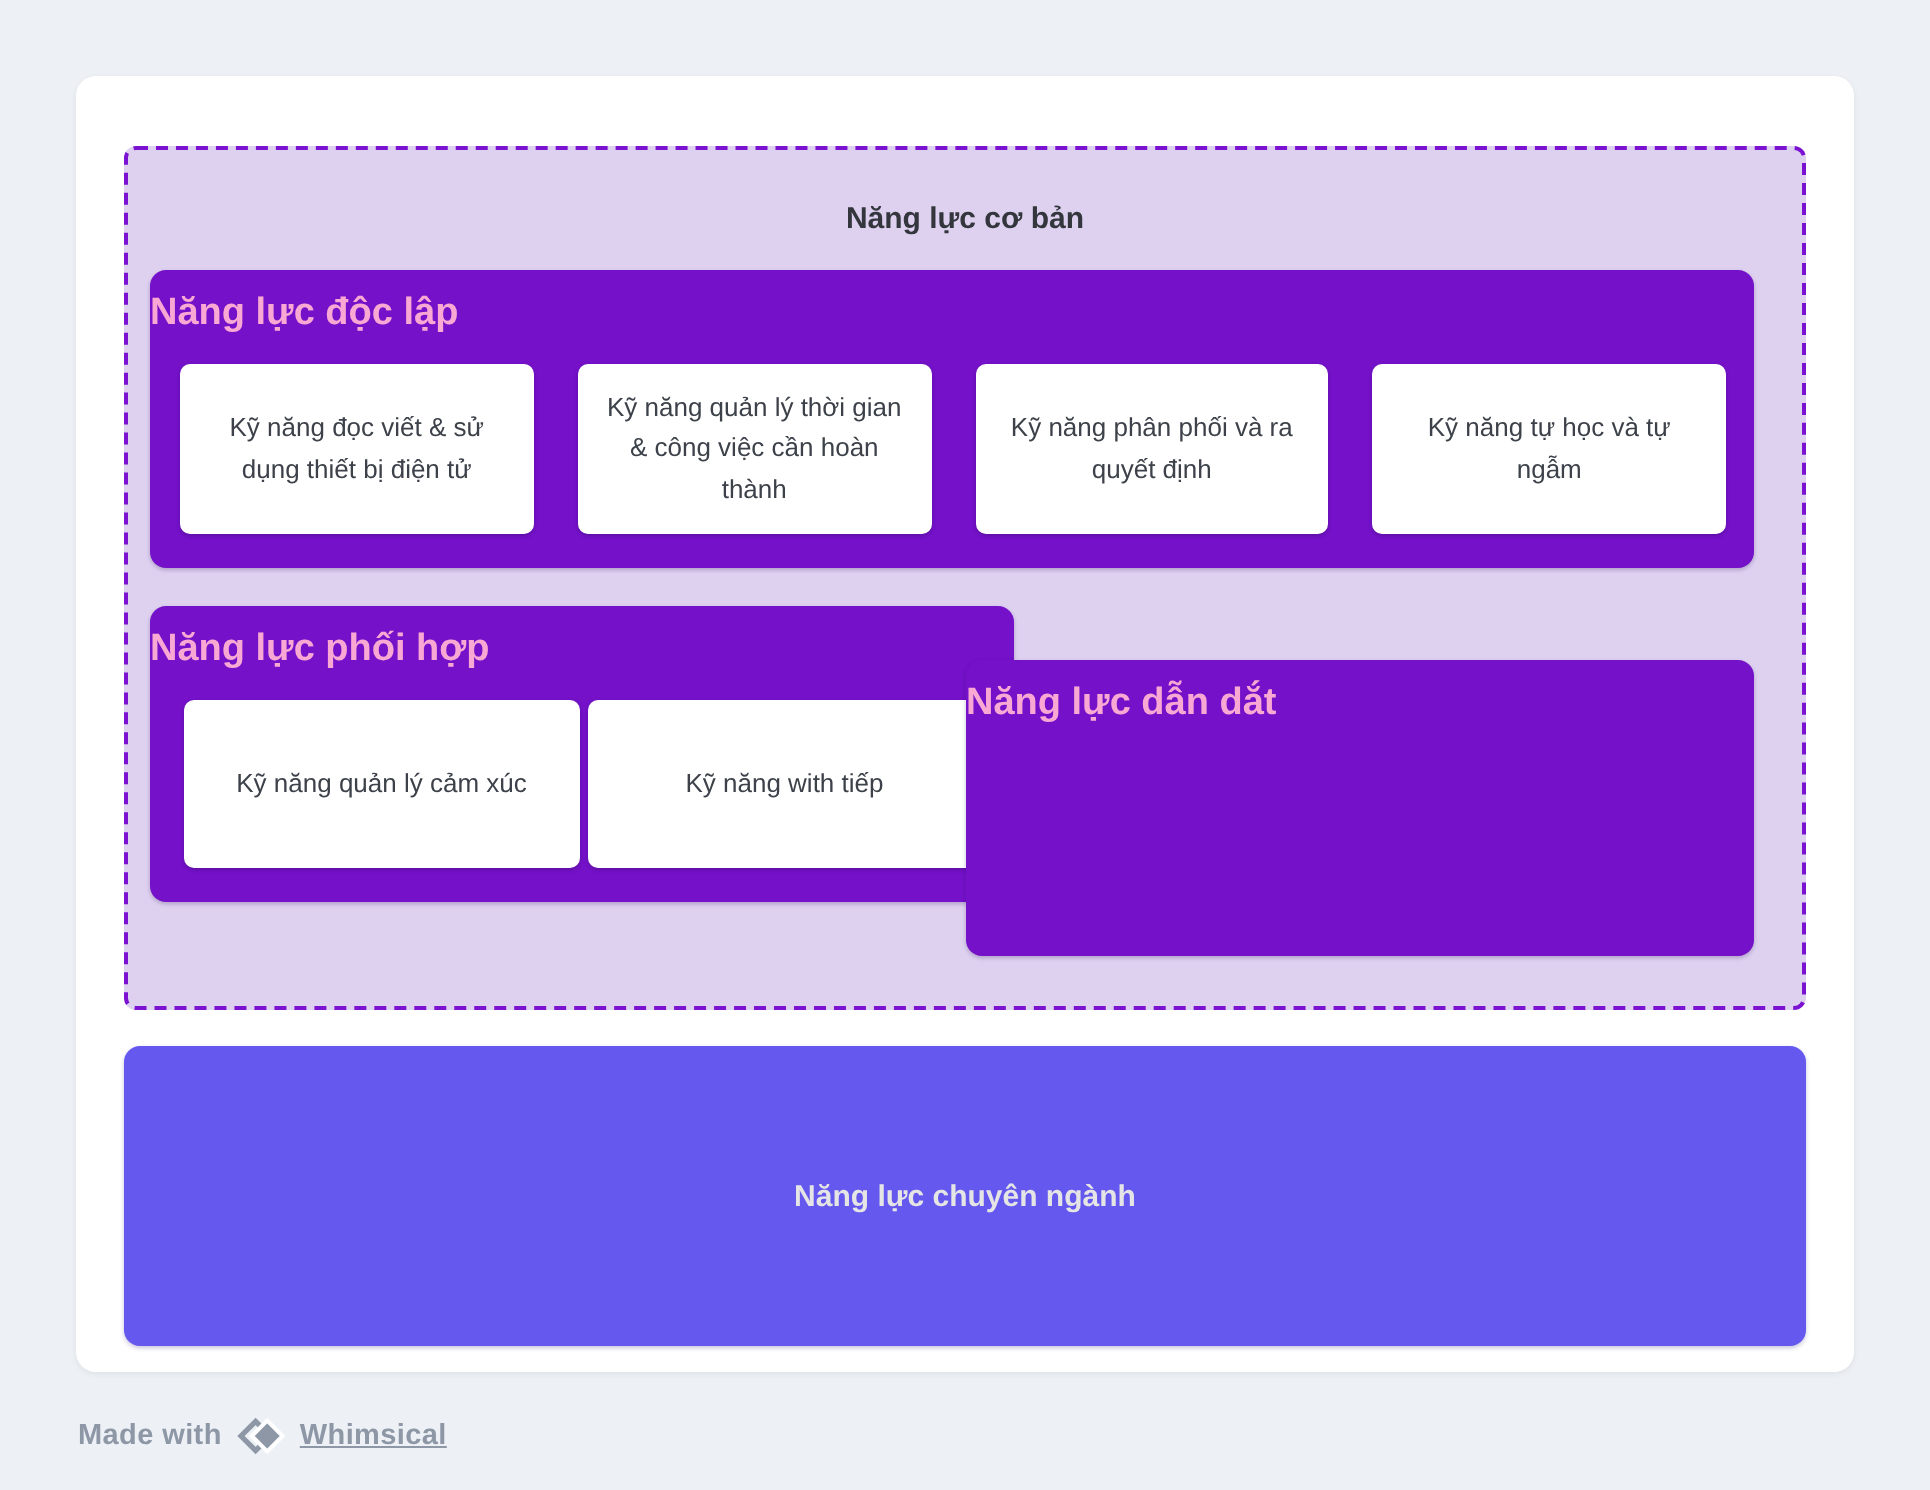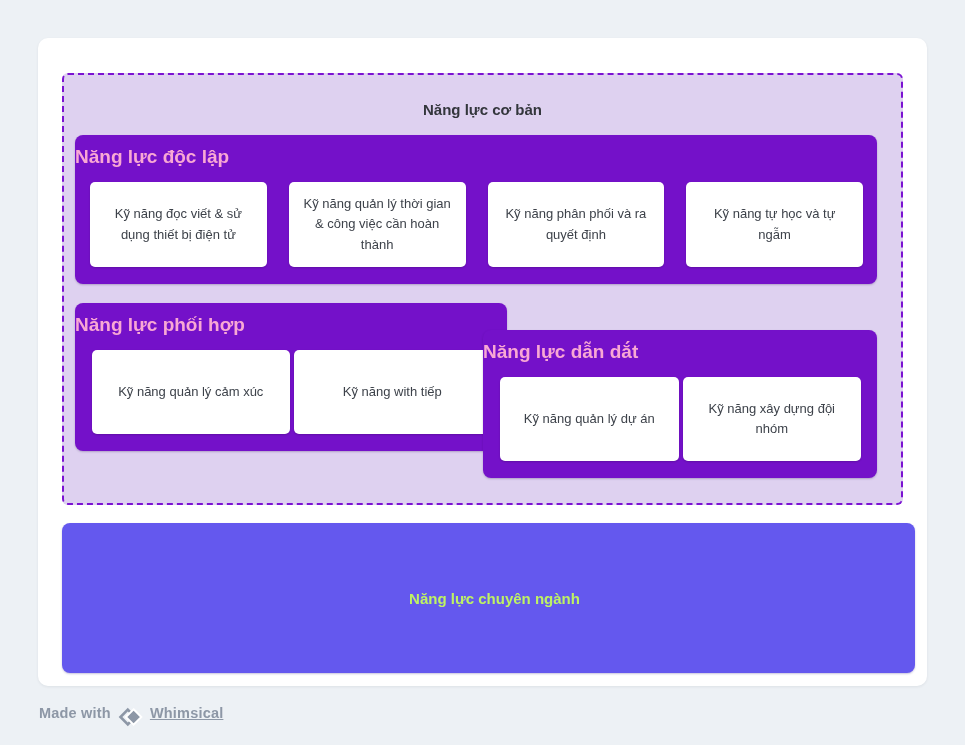--- a/index.html
+++ b/index.html
@@ -66,27 +66,26 @@
     padding: 6px 12px;
     box-sizing: border-box;
     box-shadow: 0 1px 2px rgba(0,0,0,0.18);
   }
   .bottom-box {
     position: absolute; left: 24px; top: 485px;
     width: 841px; height: 150px;
     background: #6458EE;
     border-radius: 8px;
     display: flex; align-items: center; justify-content: center;
-    color: #bef264; font-weight: 700; font-size: 15px;
+    color: #e5e5e5; font-weight: 700; font-size: 15px;
     box-shadow: 0 1px 2px rgba(30,20,120,0.25);
-    padding-left: 12px;
   }
   .footer {
     position: absolute; left: 39px; top: 705px; height: 26px;
-    display: flex; align-items: flex-start; gap: 7px;
+    display: flex; align-items: center; gap: 7px;
     color: #8D97A6;
     font-size: 14.5px;
     font-weight: 600;
     letter-spacing: 0.2px;
     text-decoration: none;
     cursor: pointer;
   }
   .footer .brand { font-weight: 700; text-decoration: underline; }
   .footer svg { display: block; }
 </style>
@@ -123,28 +122,20 @@
           <span>Kỹ năng quản lý cảm xúc</span>
         </div>
         <div class="card">
           <span>Kỹ năng with tiếp</span>
         </div>
       </div>
     </div>
 
     <div class="section section-3">
       <div class="section-title">Năng lực dẫn dắt</div>
-      <div class="cards">
-        <div class="card">
-          <span>Kỹ năng quản lý dự án</span>
-        </div>
-        <div class="card">
-          <span>Kỹ năng xây dựng đội nhóm</span>
-        </div>
-      </div>
     </div>
   </div>
 
   <div class="bottom-box">
     <span>Năng lực chuyên ngành</span>
   </div>
 
 </div>
 
 <div class="footer">

